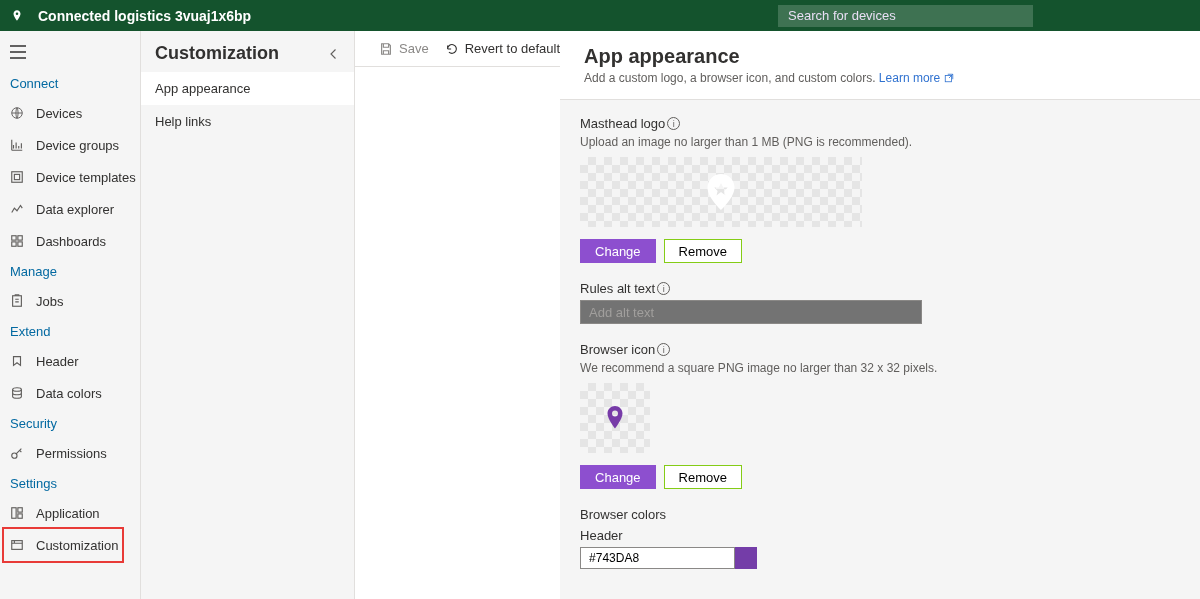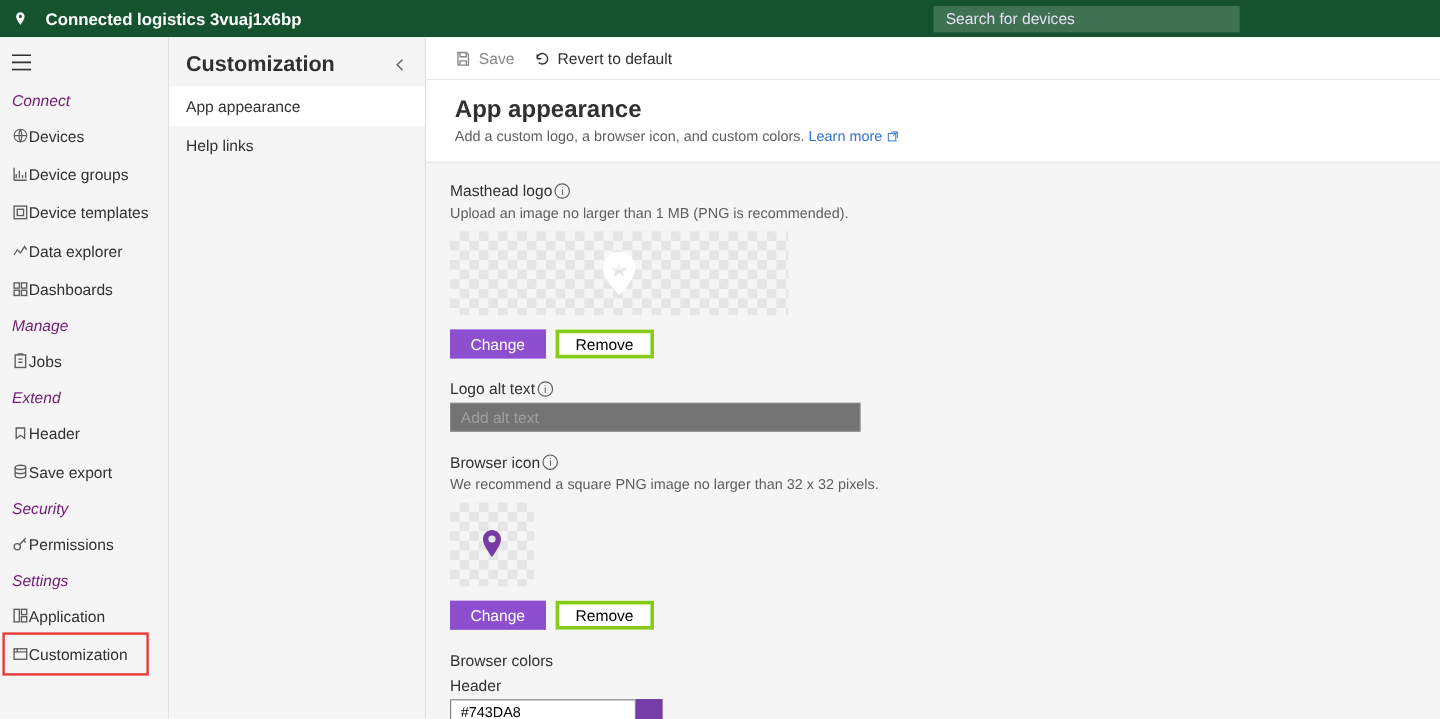--- a/index.html
+++ b/index.html
@@ -8,25 +8,25 @@
   .topbar { height: 31px; background: #14532d; display: flex; align-items: center; color: #fff; }
   .topbar .pin { margin-left: 10px; margin-right: 10px; }
   .app-title { font-size: 14px; font-weight: 600; margin-left: 4px; white-space: nowrap; }
   .search-wrap { margin-left: auto; margin-right: auto; }
   .search { width: 255px; height: 22px; background: rgba(255,255,255,0.18); border: none; color: #fff; padding: 0 10px; font-size: 13px; margin-left: 360px; }
   .search::placeholder { color: #e9dff5; }
   
   .cols { display: flex; height: calc(599px - 31px); }
   .sidebar { width: 141px; border-right: 1px solid #e1dfdd; background: #f5f5f5; padding-top: 4px; overflow: hidden; }
   .midcol { width: 214px; border-right: 1px solid #e1dfdd; background: #f5f5f5; display: flex; flex-direction: column; }
-  .main-col { flex: 1; display: flex; flex-direction: column; background: #fff; min-width: 0; }
+  .main-col { flex: 1; display: flex; background: #fff; min-width: 0; }
   
   .hamburger-row { height: 34px; display: flex; align-items: center; padding-left: 10px; cursor: pointer; }
-  .sb-section { font-size: 13px; color: #701a75; padding: 7px 10px 6px 10px; font-style: italic; }
-  .sb-item { height: 32px; display: flex; align-items: center; padding-left: 10px; cursor: pointer; color: #323130; }
+  .sb-section { font-size: 13px; color: #0369a1; padding: 7px 10px 6px 10px; }
+  .sb-item { height: 32px; display: flex; align-items: center; padding-left: 10px; cursor: pointer; gap: 12px; color: #323130; }
   .sb-item.active { font-weight: 400; }
   .sb-item .icon { width: 14px; height: 14px; flex-shrink: 0; display: inline-flex; align-items: center; justify-content: center; }
   .sb-highlight { position: relative; }
   .sb-highlight::after { content: ""; position: absolute; left: 2px; right: 16px; top: -2px; bottom: -2px; border: 2px solid #e83a37; pointer-events: none; }
   
   .mid-header { display: flex; align-items: center; justify-content: space-between; padding: 12px 10px 8px 14px; }
   .mid-header h2 { font-size: 18px; font-weight: 600; color: #323130; }
   .mid-back { cursor: pointer; padding: 4px; }
   .mid-item { height: 33px; display: flex; align-items: center; padding-left: 14px; cursor: pointer; font-size: 13px; }
   .mid-item.active { background: #fff; }
@@ -55,21 +55,21 @@
   .checker-sm { width: 70px; height: 70px; background-image:
       linear-gradient(45deg,#e5e5e5 25%,transparent 25%),
       linear-gradient(-45deg,#e5e5e5 25%,transparent 25%),
       linear-gradient(45deg,transparent 75%,#e5e5e5 75%),
       linear-gradient(-45deg,transparent 75%,#e5e5e5 75%);
     background-size: 16px 16px;
     background-position: 0 0, 0 8px, 8px -8px, -8px 0;
     display: flex; align-items: center; justify-content: center;
   }
   .btn-row { display: flex; gap: 8px; margin-top: 12px; margin-bottom: 18px; }
-  .btn { height: 24px; min-width: 64px; padding: 0 14px; font-size: 13px; border: 3px solid #84cc16; background: #fff; cursor: pointer; display: inline-flex; align-items: center; justify-content: center; }
+  .btn { height: 24px; min-width: 64px; padding: 0 14px; font-size: 13px; border: 1px solid #84cc16; background: #fff; cursor: pointer; display: inline-flex; align-items: center; justify-content: center; }
   .btn.primary { background: #8d4fcf; border-color: #8d4fcf; color: #fff; }
   .text-input { width: 342px; height: 24px; border: 1px solid #8a8886; padding: 0 8px; font-size: 13px; background: #737373; }
   .text-input::placeholder { color: #a19f9d; }
   .color-row { display: flex; align-items: center; gap: 0; }
   .color-input { width: 155px; height: 22px; border: 1px solid #8a8886; padding: 0 8px; font-size: 12px; background: #fff; }
   .swatch { width: 22px; height: 22px; border: 1px solid #743DA8; background: #743DA8; cursor: pointer; }
   .info-icon { width: 13px; height: 13px; border: 1px solid #605e5c; border-radius: 50%; display: inline-flex; align-items: center; justify-content: center; font-size: 9px; color: #605e5c; }
   svg { display: block; }
 </style>
 </head>
@@ -164,21 +164,21 @@
         </span>
       <span>Header</span>
     </div>
     <div class="sb-item">
       <span class="icon">
           <svg width="14" height="14" viewBox="0 0 16 16" fill="none" stroke="#605e5c" stroke-width="1.3">
             <ellipse cx="8" cy="4" rx="5" ry="2"></ellipse>
             <path d="M3 4v8c0 1.1 2.2 2 5 2s5-.9 5-2V4M3 8c0 1.1 2.2 2 5 2s5-.9 5-2"></path>
           </svg>
         </span>
-      <span>Save export</span>
+      <span>Data colors</span>
     </div>
 
     <div class="sb-section">Security</div>
     <div class="sb-item">
       <span class="icon">
           <svg width="14" height="14" viewBox="0 0 16 16" fill="none" stroke="#605e5c" stroke-width="1.3">
             <circle cx="5" cy="11" r="3"></circle>
             <path d="M7 9l6-6M11 5l2 2"></path>
           </svg>
         </span>
@@ -269,21 +269,21 @@
               <path fill="#fff" d="M12 0C5.4 0 0 5.4 0 12c0 9 12 20 12 20s12-11 12-20C24 5.4 18.6 0 12 0zm0 8l2 4h4l-3 3 1 4-4-3-4 3 1-4-3-3h4z"></path>
             </svg>
         </div>
         <div class="btn-row">
           <button class="btn primary">Change</button>
           <button class="btn">Remove</button>
         </div>
 
         
         <div class="field-label">
-          <span>Logo alt text</span>
+          <span>Rules alt text</span>
           <span class="info-icon">i</span>
         </div>
         <input class="text-input" type="text" style="margin-bottom: 18px;" placeholder="Add alt text">
 
         
         <div class="field-label">
           <span>Browser icon</span>
           <span class="info-icon">i</span>
         </div>
         <div class="helper">We recommend a square PNG image no larger than 32 x 32 pixels.</div>

